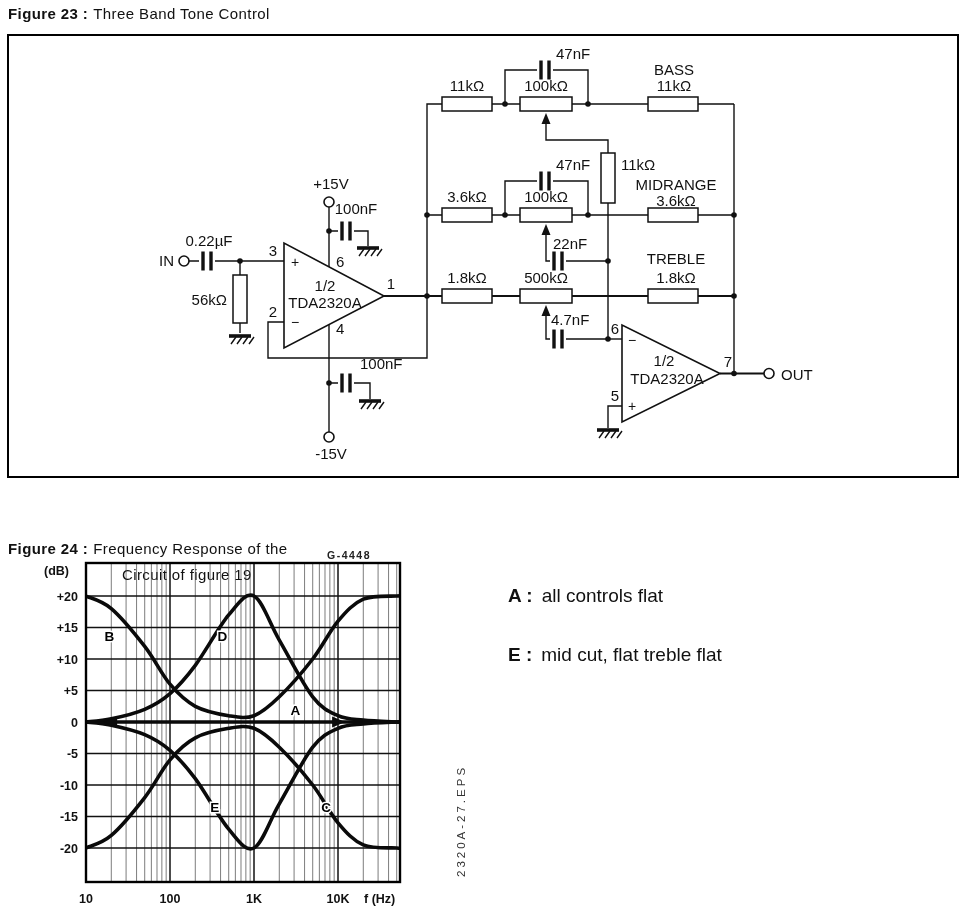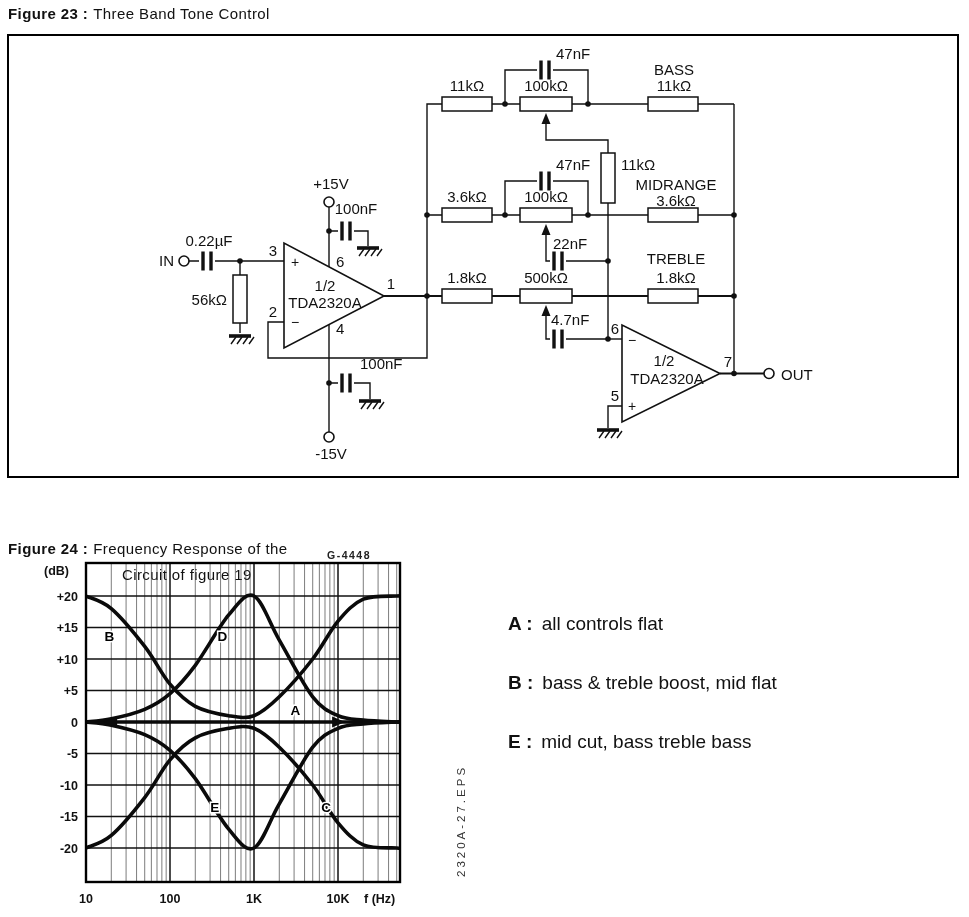--- a/index.html
+++ b/index.html
@@ -13,21 +13,21 @@
   #circuit{position:absolute;left:7px;top:34px;width:952px;height:444px;border:2px solid #000;box-sizing:border-box;background:#fff;}
   #circuit svg{display:block;}
   .sch-t{font-family:"Liberation Sans",sans-serif;font-size:15px;fill:#111;}
   .sch-s{font-family:"Liberation Sans",sans-serif;font-size:14px;fill:#111;}
   #graphwrap{position:absolute;left:30px;top:548px;width:450px;height:369px;}
   .gt{font-family:"Liberation Sans",sans-serif;font-weight:bold;font-size:12.5px;fill:#111;}
   .ga{font-family:"Liberation Sans",sans-serif;font-weight:bold;font-size:13.5px;fill:#000;
       paint-order:stroke;stroke:#fff;stroke-width:3px;}
   .gc{font-family:"Liberation Sans",sans-serif;font-weight:bold;font-size:10.5px;fill:#222;letter-spacing:1.5px;}
   #legend{position:absolute;left:508px;top:585px;font-size:19px;}
-  .legend-row{margin-bottom:37px;white-space:nowrap;margin-top:28px;}
+  .legend-row{margin-bottom:37px;white-space:nowrap;}
   .lk{font-weight:bold;margin-right:9px;}
   #epstag{position:absolute;left:455px;top:877px;transform:rotate(-90deg);transform-origin:0 0;
           font-size:11.5px;letter-spacing:3px;color:#333;white-space:nowrap;}
 </style>
 </head>
 <body>
 
 <div id="fig23cap" class="cap"><b>Figure 23 :</b><span>Three Band Tone Control</span></div>
 
 <div id="circuit">
@@ -271,15 +271,14 @@
       <text x="334" y="355" class="gt">f (Hz)</text>
       <text x="14" y="27" class="gt">(dB)</text>
       <text x="297" y="11" class="gc">G-4448</text>
     </svg>
 </div>
 
 <div id="epstag">2320A-27.EPS</div>
 
 <div id="legend">
   <div class="legend-row"><span class="lk">A :</span><span>all controls flat</span></div>
-  <div class="legend-row"><span class="lk">B :</span><span>bass &amp; treble boost, mid flat</span></div>
-  <div class="legend-row"><span class="lk">E :</span><span>mid cut, bass treble bass</span></div>
+  <div class="legend-row"><span class="lk">E :</span><span>mid cut, flat treble flat</span></div>
 </div>
 
 </body></html>

